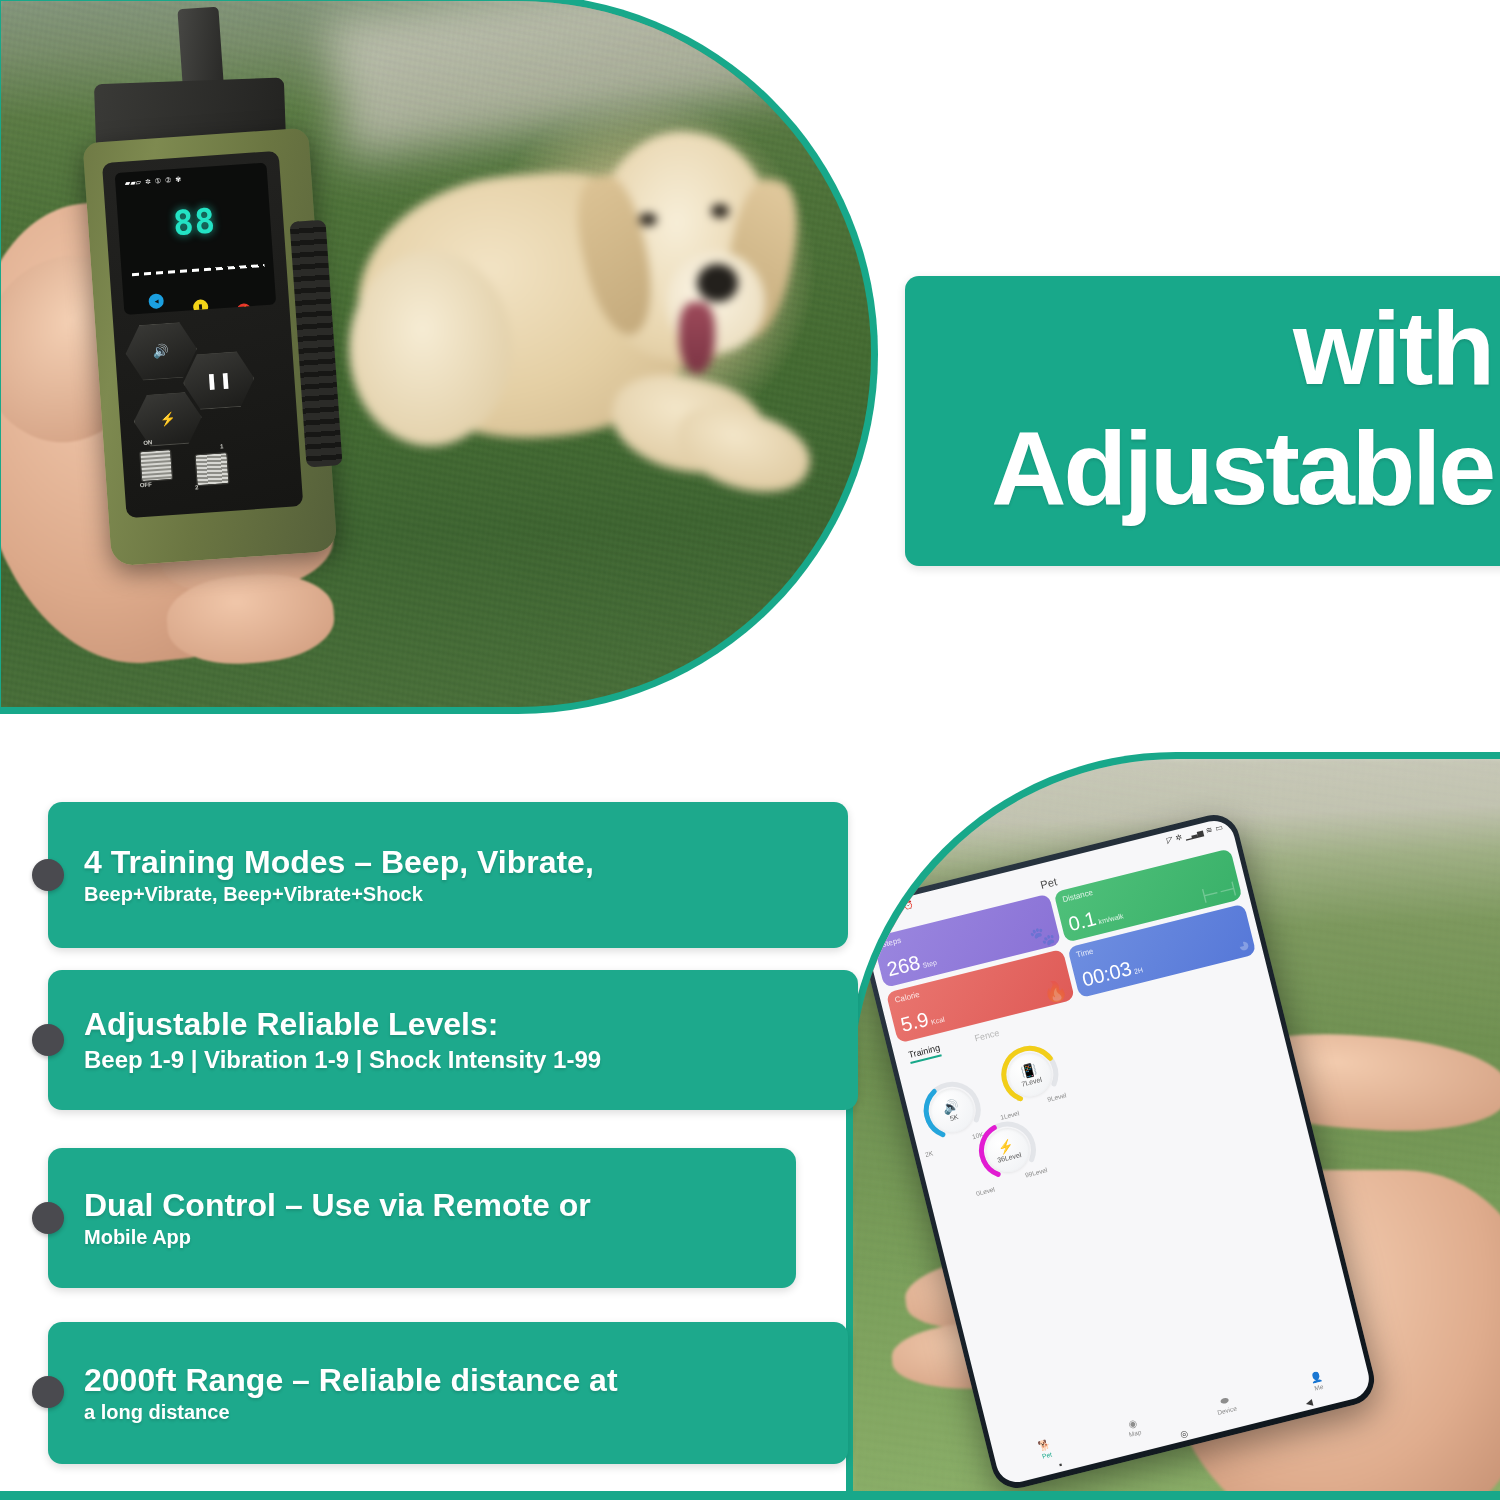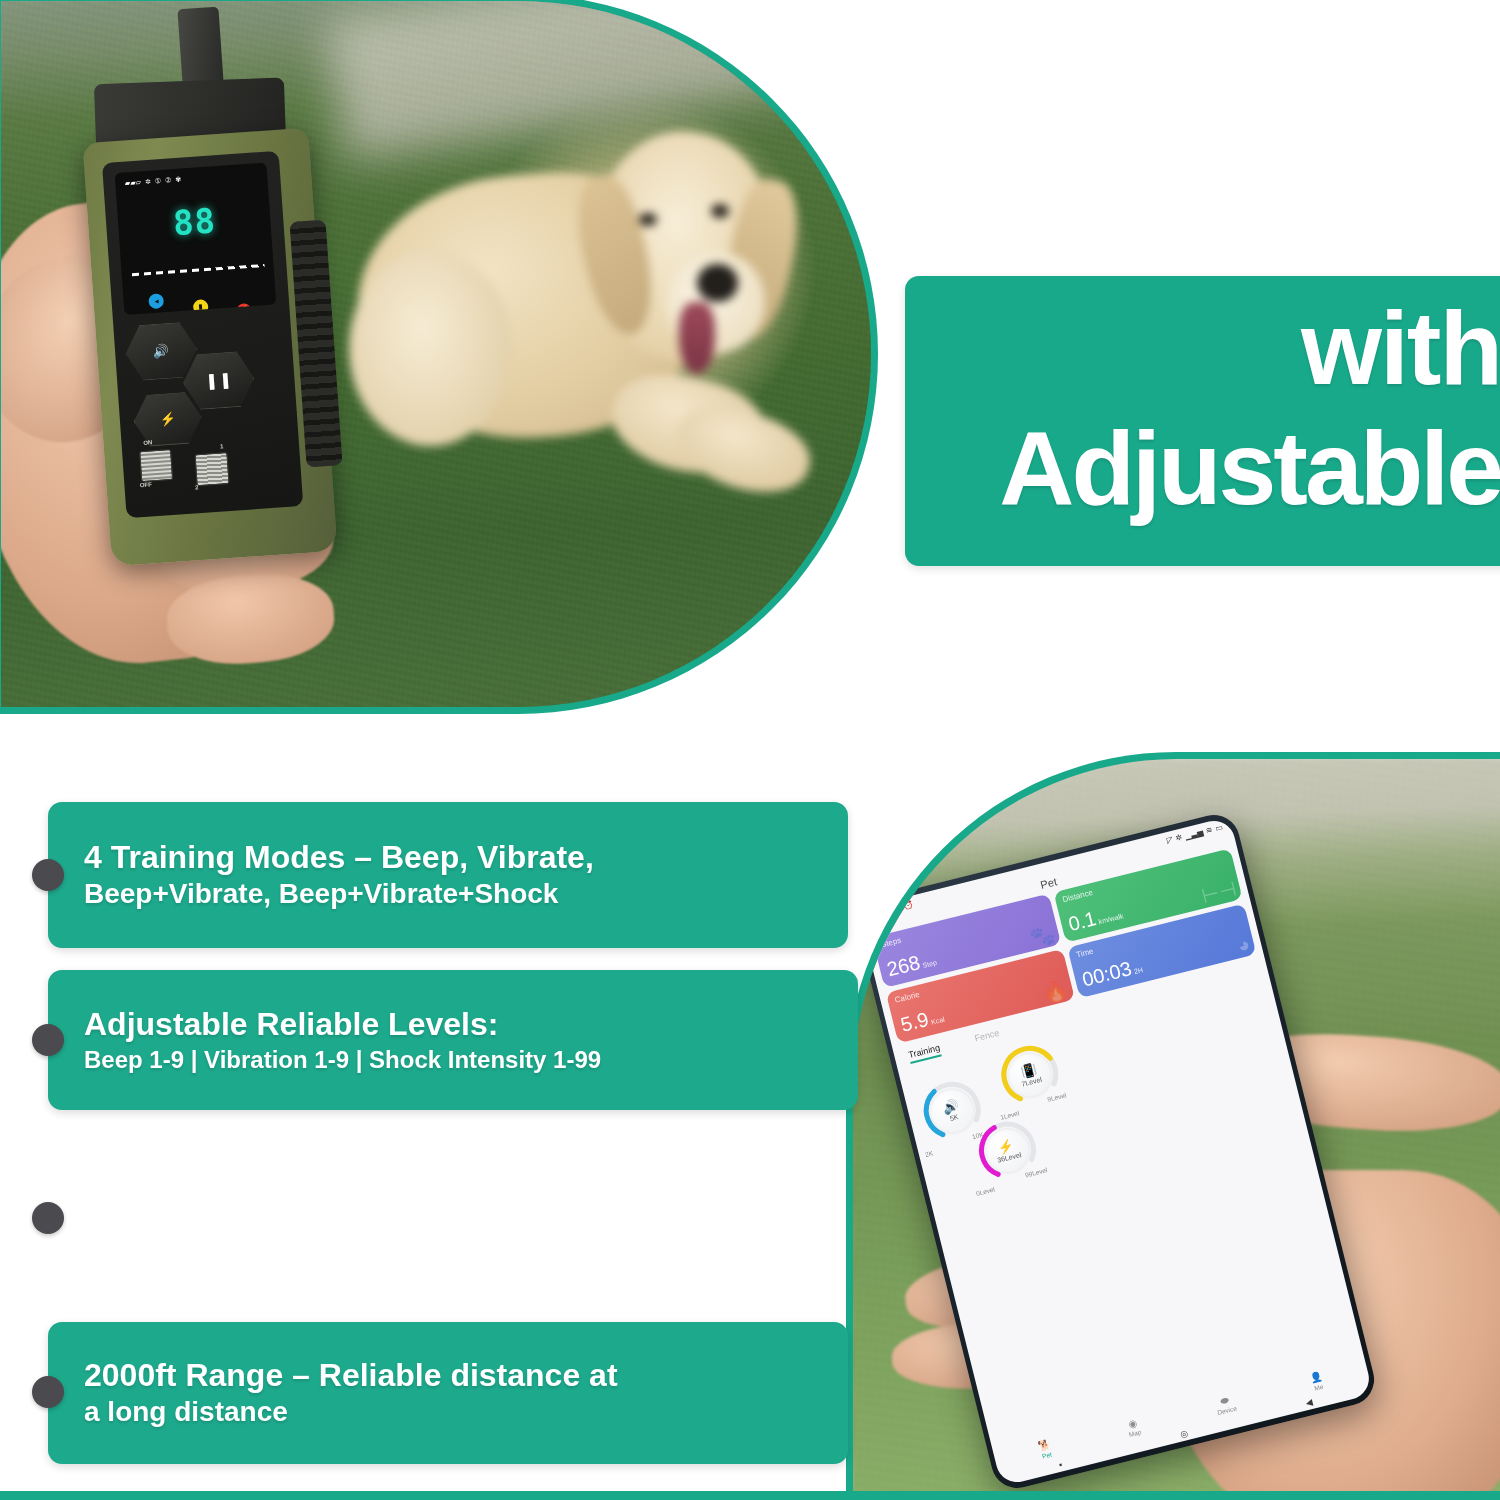--- a/index.html
+++ b/index.html
@@ -264,21 +264,21 @@
   }
   .hl-box {
     position: absolute;
     left: 905px; top: 276px;
     width: 620px; height: 290px;
     background: #18A88A;
     border-radius: 14px;
     box-shadow: 0 3px 10px rgba(0,0,0,.12);
   }
   .hl-with, .hl-prec {
-    position: absolute; right: 24px;
+    position: absolute; right: 32px;
     color: #ffffff; font-weight: bold; line-height: 1;
     text-align: left;
     text-shadow: 0 2px 3px rgba(0,0,0,.12);
   }
   .hl-with { top: 20px;  font-size: 104px; letter-spacing: -2px; }
   .hl-prec { top: 140px; font-size: 104px; letter-spacing: -3px; }
 
   
   .bot-photo-wrap {
     position: absolute;
@@ -428,21 +428,21 @@
     box-shadow: 0 3px 9px rgba(0,0,0,.14);
     color: #ffffff;
     padding: 18px 26px 18px 36px;
     display: flex; flex-direction: column; justify-content: center;
   }
   .feat .line1 {
     font-size: 32px; font-weight: bold; line-height: 1.22;
     text-shadow: 0 2px 3px rgba(0,0,0,.14);
   }
   .feat .line2 {
-    font-size: 28px; font-weight: bold; line-height: 1.22;
+    font-size: 20px; font-weight: bold; line-height: 1.22;
     text-shadow: 0 2px 3px rgba(0,0,0,.14);
   }
   .feat .sub {
     font-size: 24px; font-weight: bold; line-height: 1.3;
     text-shadow: 0 2px 3px rgba(0,0,0,.14);
   }
   .bullet {
     position: absolute;
     width: 32px; height: 32px; border-radius: 50%;
     background: #4a4a4f;
@@ -691,20 +691,24 @@
     <span class="line2">Beep+Vibrate, Beep+Vibrate+Shock</span>
   </div>
   <div class="bullet b1"></div>
 
   <div class="feat f2">
     <span class="line1">Adjustable Reliable Levels:</span>
     <span class="sub">Beep 1-9 | Vibration 1-9 | Shock Intensity 1-99</span>
   </div>
   <div class="bullet b2"></div>
 
+  <div class="feat f3">
+    <span class="line1">Dual Control – Use via Remote or</span>
+    <span class="line2">Mobile App</span>
+  </div>
   <div class="bullet b3"></div>
 
   <div class="feat f4">
     <span class="line1">2000ft Range – Reliable distance at</span>
     <span class="line2">a long distance</span>
   </div>
   <div class="bullet b4"></div>
 
   <div class="bottom-rule"></div>
 </div>

